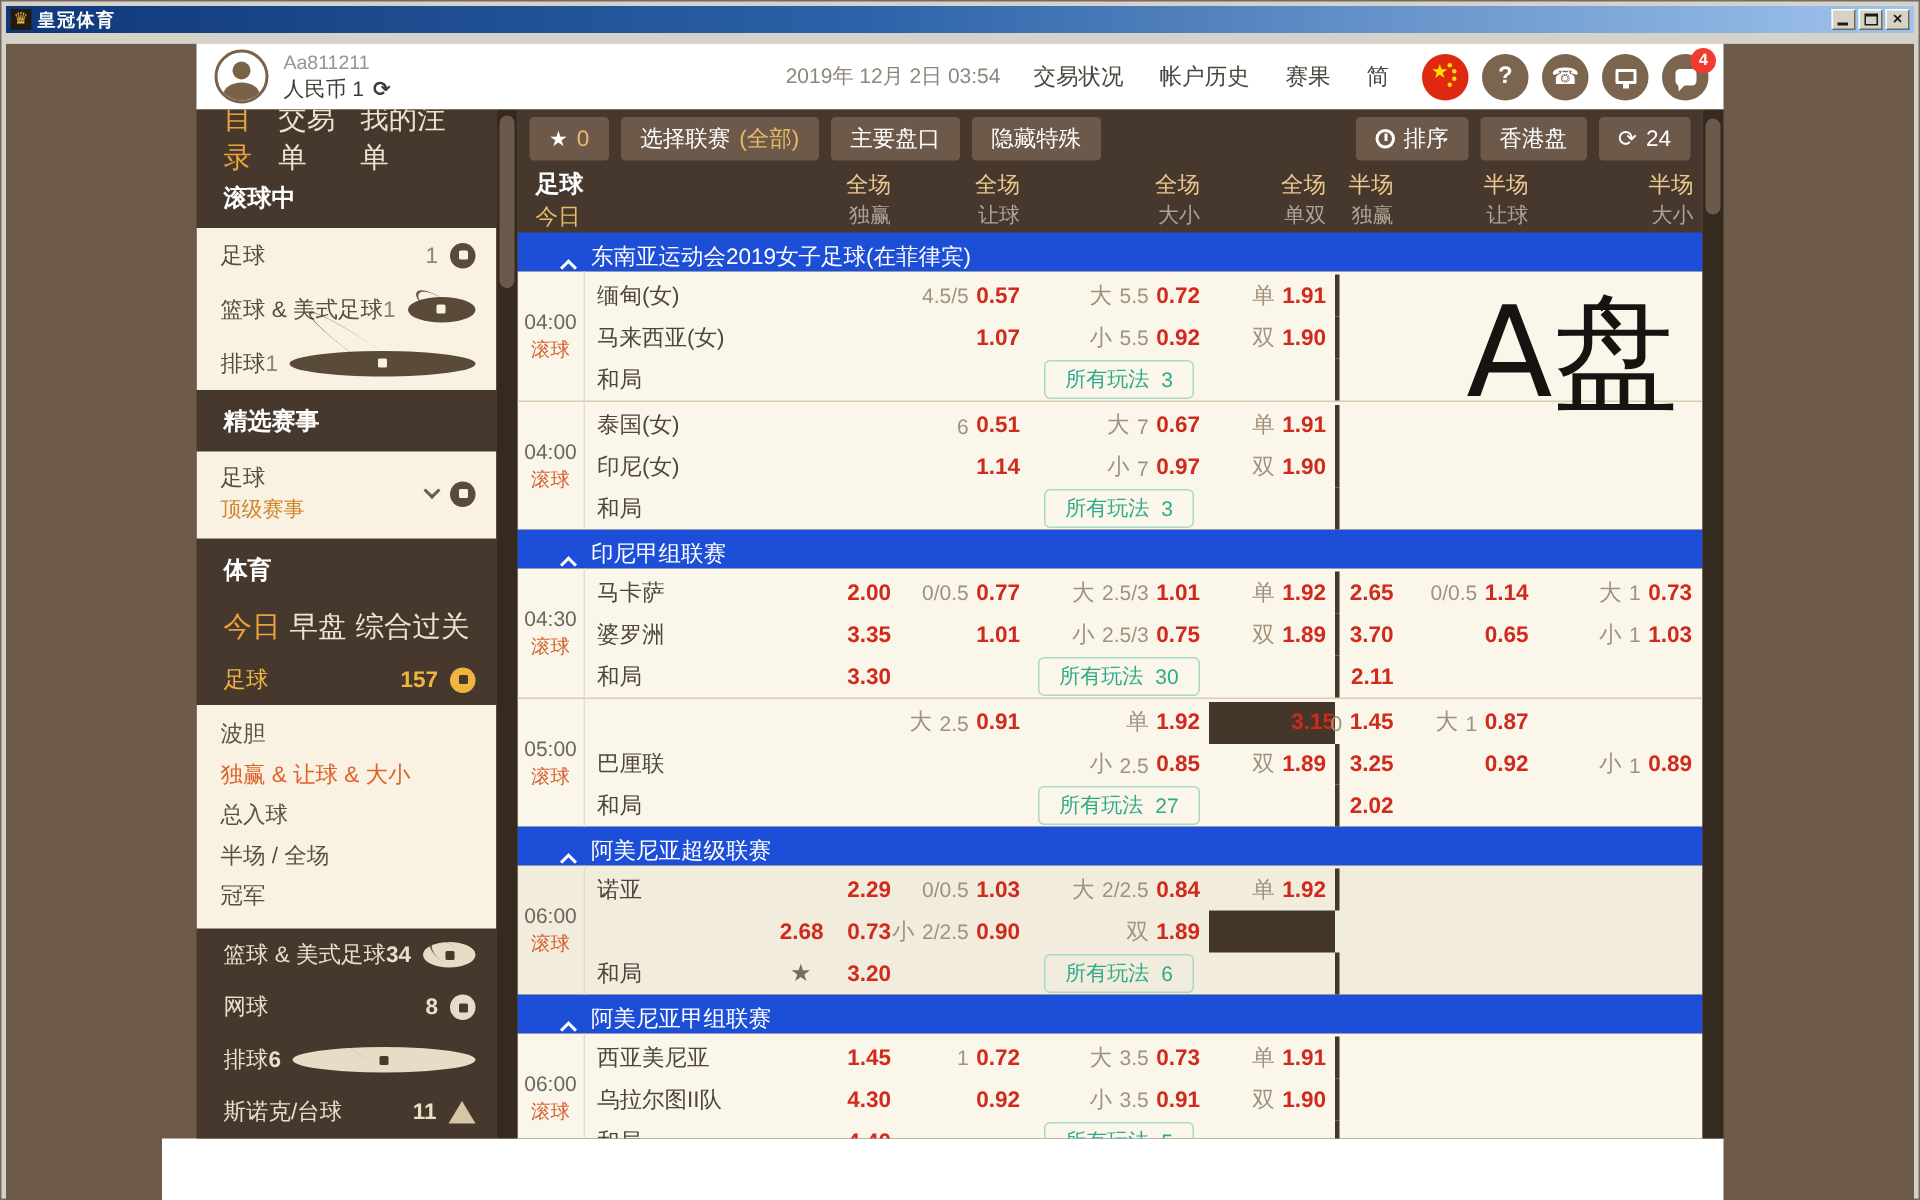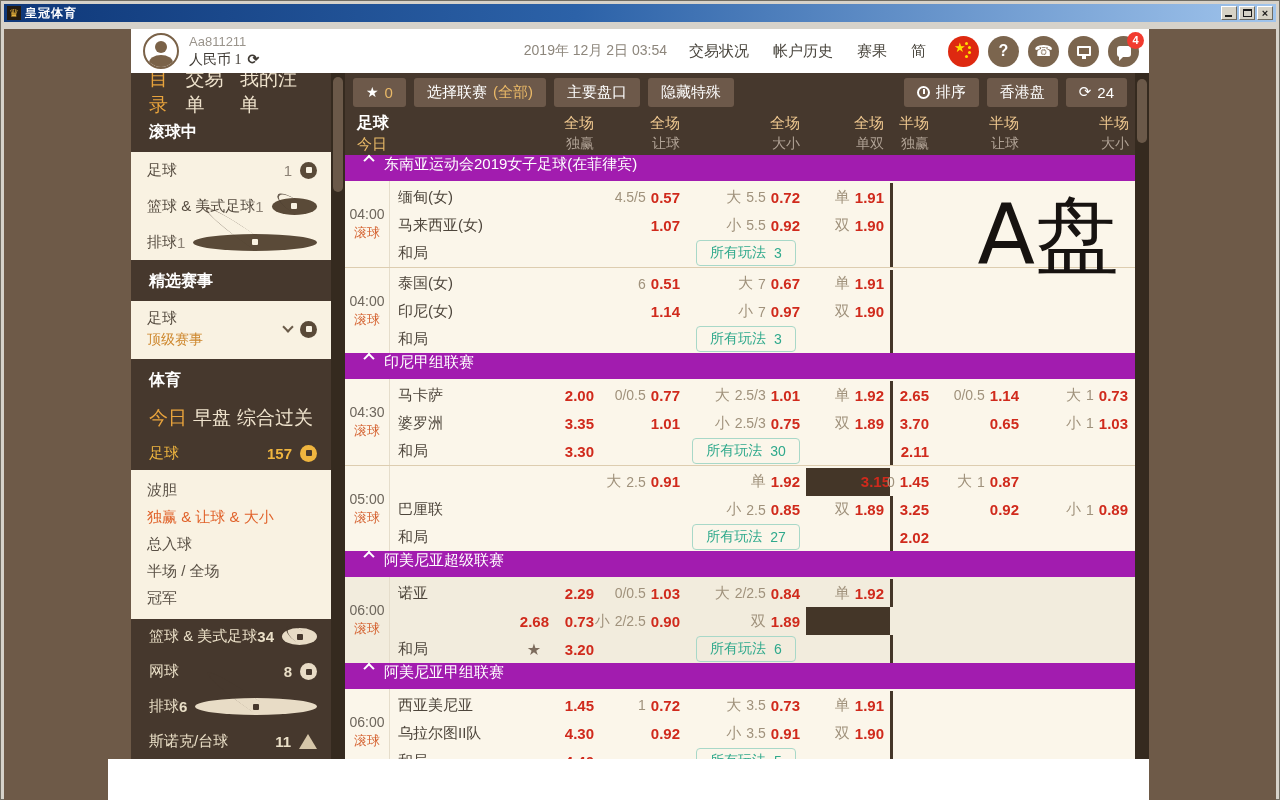--- a/index.html
+++ b/index.html
@@ -31,21 +31,21 @@
   .header { position:absolute; left:127px; top:0; width:1018px; height:44px; background:#fff;
     display:flex; align-items:center; }
   .user-block { display:flex; align-items:center; gap:10px; padding-left:12px; cursor:pointer; }
   .avatar { width:36px; height:36px; border-radius:50%; border:2px solid #7a6248; position:relative; overflow:hidden; }
   .avatar::before { content:""; position:absolute; left:50%; top:6px; transform:translateX(-50%);
     width:12px; height:12px; border-radius:50%; background:#7a6248; }
   .avatar::after { content:""; position:absolute; left:50%; top:20px; transform:translateX(-50%);
     width:24px; height:16px; border-radius:50% 50% 0 0; background:#7a6248; }
   .user-lines { display:flex; flex-direction:column; gap:2px; }
   .user-name { color:#9a948c; font-size:13px; }
-  .user-balance { color:#3f3a34; font-size:14px; display:flex; align-items:center; gap:6px;font-family:Liberation Serif, serif; }
+  .user-balance { color:#3f3a34; font-size:14px; display:flex; align-items:center; gap:6px; }
   .refresh-glyph { font-size:14px; font-weight:bold; color:#3f3a34; cursor:pointer; }
   .header-right { margin-left:auto; display:flex; align-items:center; gap:22px; padding-right:10px; }
   .header-date { color:#8d867c; font-size:14px; }
   .header-menu { display:flex; gap:24px; }
   .header-menu-item { color:#4a463e; font-size:15px; cursor:pointer; white-space:nowrap; }
   .header-icons { display:flex; gap:9px; align-items:center; }
   .cicon { width:31px; height:31px; border-radius:50%; background:#7b654e; position:relative;
     display:flex; align-items:center; justify-content:center; color:#fff; cursor:pointer; flex:0 0 auto; }
   .cicon.flag { background:#de2910; }
   .cicon.flag .bigstar { position:absolute; left:6px; top:4px; color:#ffde00; font-size:13px; }
@@ -124,22 +124,22 @@
   .colhdr { height:44px; display:grid; grid-template-columns:210px 45px 86px 120px 84px 3px 42px 90px 110px;
     align-items:center; }
   .colhdr .sportcell { display:flex; flex-direction:column; padding-left:12px; gap:1px; }
   .colhdr .sportname { color:#fff; font-size:16px; font-weight:bold; }
   .colhdr .dayname { color:#e8b967; font-size:15px; }
   .colgrp { display:flex; flex-direction:column; align-items:flex-end; padding-right:6px; gap:2px; }
   .colgrp .top { color:#eec78f; font-size:15px; }
   .colgrp .sub { color:#b0a295; font-size:14px; }
 
   
-  .league-header { height:26px; background:#a21caf; color:#fff; display:flex; align-items:flex-start;
-    gap:11px; padding-left:20px; font-size:15px; cursor:pointer; }
+  .league-header { height:26px; background:#1d4ed8; color:#fff; display:flex; align-items:flex-end;
+    gap:11px; padding-left:30px; font-size:15px; cursor:pointer; }
   .chev { width:8px; height:8px; border-left:2px solid #fff; border-top:2px solid #fff; flex:0 0 auto; }
   .chev.up { transform:rotate(45deg) translate(1px,1px); }
   .chev.down-dark { border-color:#6b5b49; transform:rotate(225deg); margin-top:-4px; }
   .league-body { position:relative; background:#fbf6ea; }
   .watermark { position:absolute; right:16px; top:12px; z-index:5; font-size:84px; line-height:1;
     color:#171310; font-family:"DejaVu Sans",sans-serif; }
   .match { display:flex; height:86px; }
   .match + .match { border-top:1px solid #ddcdb0; }
   .match.hl { background:#f2ecdd; }
   .timecell { width:45px; border-right:1px solid #e5ddcb; display:flex; flex-direction:column;

